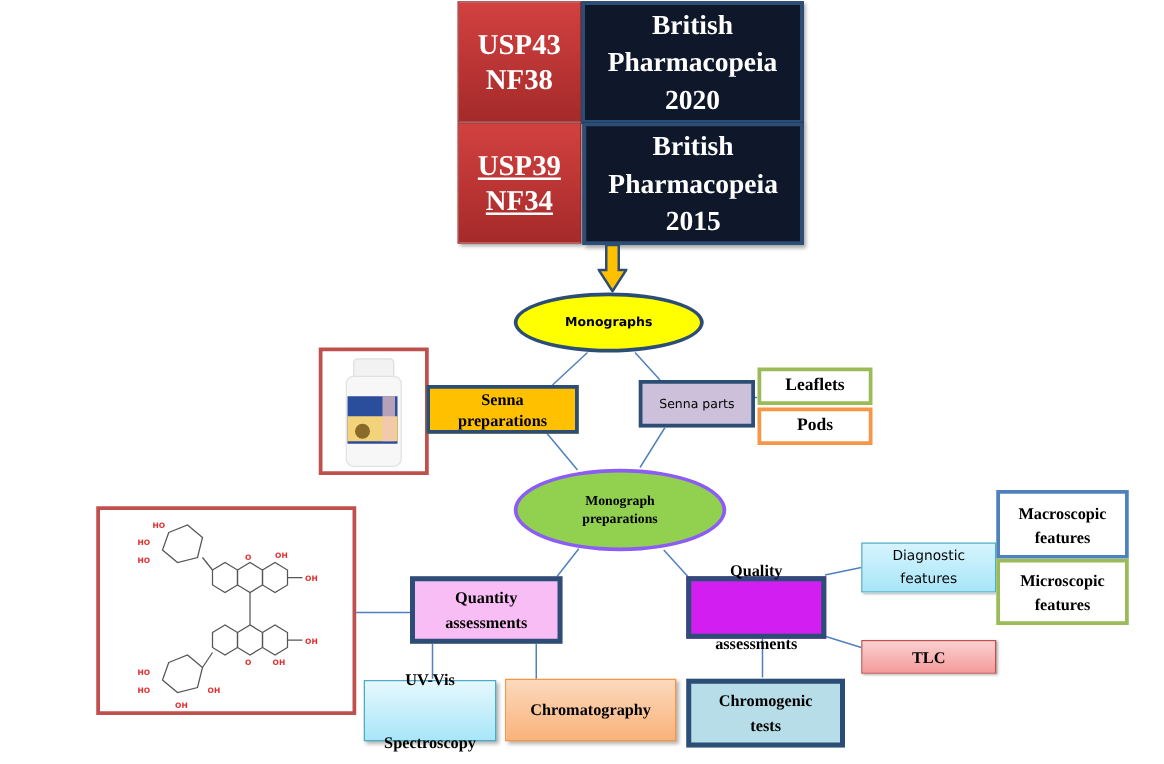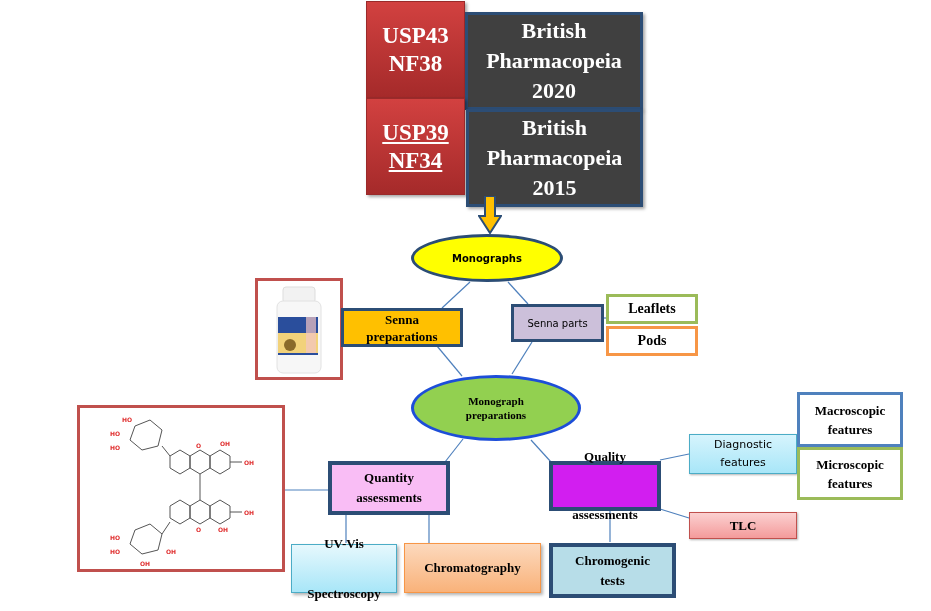--- a/index.html
+++ b/index.html
@@ -6,22 +6,22 @@
   body { width:931px; height:611px; background:#ffffff; position:relative; overflow:hidden;
          font-family:"Liberation Serif", serif; }
   .abs { position:absolute; box-sizing:border-box; }
   .center { display:flex; align-items:center; justify-content:center; text-align:center; }
   .bold { font-weight:bold; }
   .sans { font-family:"DejaVu Sans", sans-serif; }
 
   
   .usp { background:linear-gradient(#d24140, #a52a2a); color:#fff; font-size:23px; line-height:28px;
          box-shadow:2px 2px 3px rgba(0,0,0,0.35); border:1px solid #9a2a2a; }
-  .bp  { background:#404040; color:#fff; font-size:22px; line-height:30px; border:3px solid #2c4d75;
-         box-shadow:2px 2px 3px rgba(0,0,0,0.35);margin-top:11px; }
+  .bp  { background:#0f172a; color:#fff; font-size:22px; line-height:30px; border:3px solid #2c4d75;
+         box-shadow:2px 2px 3px rgba(0,0,0,0.35); }
 
   svg.lines { position:absolute; left:0; top:0; }
 
   .box { font-size:13px; line-height:20px; }
   .ellipse { border-radius:50%; }
 </style>
 </head>
 <body>
 
 <svg class="lines" width="931" height="611">
@@ -89,21 +89,21 @@
   <span>Senna parts</span>
 </div>
 
 <div class="abs center bold" style="left:606px;top:294px;width:92px;height:30px;background:#fff;border:3px solid #9bbb59;font-size:14px;">
   <span>Leaflets</span>
 </div>
 <div class="abs center bold" style="left:606px;top:326px;width:92px;height:30px;background:#fff;border:3px solid #f79646;font-size:14px;">
   <span>Pods</span>
 </div>
 
-<div class="abs ellipse center bold" style="left:411px;top:375px;width:170px;height:66px;background:#92d050;border:3px solid #1d4ed8;font-size:11px;line-height:14px;flex-direction:column;">
+<div class="abs ellipse center bold" style="left:411px;top:375px;width:170px;height:66px;background:#92d050;border:3px solid #8b5cf6;font-size:11px;line-height:14px;flex-direction:column;">
   <span>Monograph</span>
   <span>preparations</span>
 </div>
 
 <div class="abs" style="left:77px;top:405px;width:208px;height:167px;border:3px solid #c0504d;background:#fff;">
   <svg width="202" height="161">
     <g stroke="#555" stroke-width="1" fill="none">
 
       <polygon points="55,18 70,12 82,22 78,38 62,42 50,32"></polygon>
 

